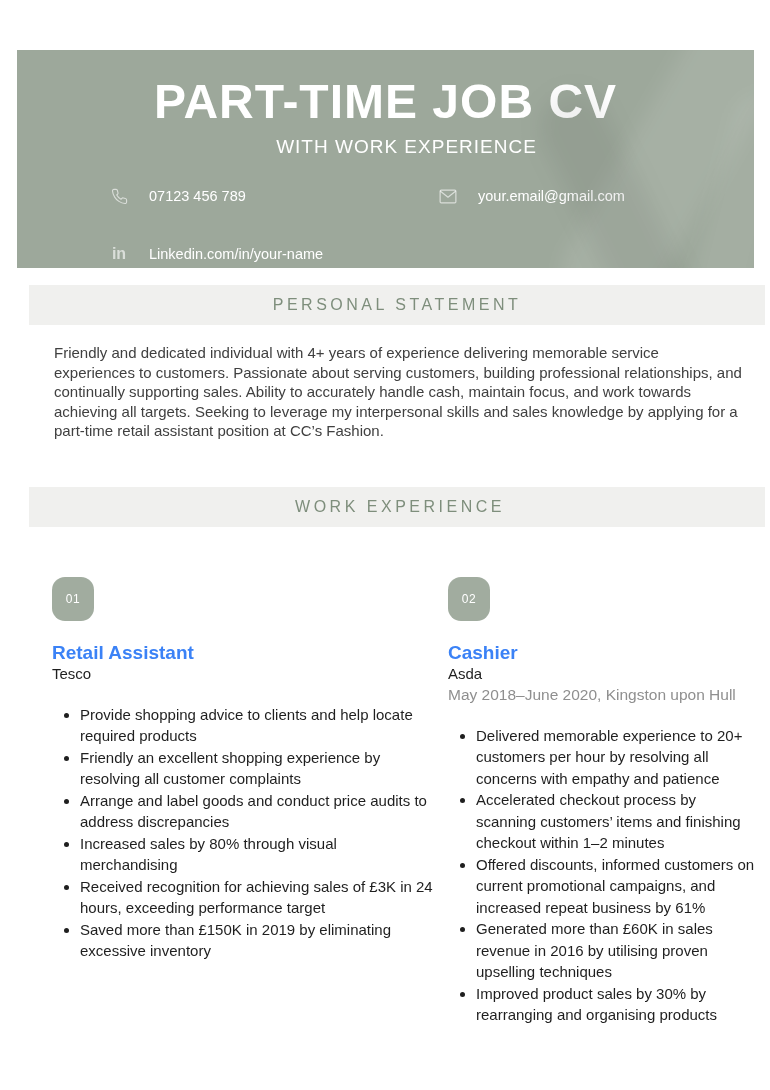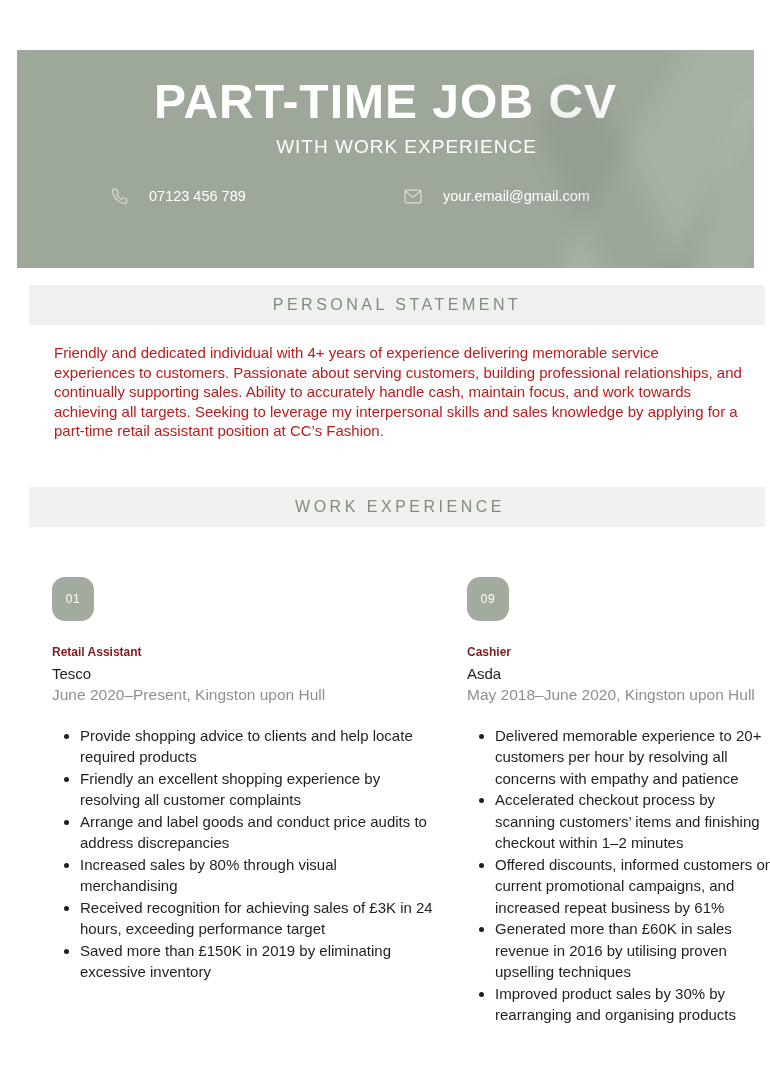--- a/index.html
+++ b/index.html
@@ -30,20 +30,21 @@
   }
   .subtitle {
     margin-top:7px; text-align:center;
     font-size:19px; font-weight:normal; letter-spacing:1px; color:#ffffff;padding-left:42px;
   }
 
   .contact-grid {
     margin-top:27px; padding-left:92px;
     display:grid; grid-template-columns:294px auto; row-gap:13px; column-gap:0;
     align-items:center;
+    gap:35px;
   }
   .contact-item { display:flex; align-items:center; gap:20px; font-size:14.5px; line-height:23px; }
   .contact-item.top { align-items:flex-start; }
   .cicon { width:20px; flex:0 0 20px; display:flex; justify-content:center; color:rgba(255,255,255,0.62); }
   .cicon svg { display:block; }
   .linkedin-glyph { font-weight:bold; font-size:16px; color:rgba(255,255,255,0.62); line-height:1; }
   .ctext { color:#ffffff; }
   .address-text { display:inline-block; max-width:220px; }
 
   
@@ -56,36 +57,36 @@
   }
   .band-personal { margin-top:249px; } 
   .band-work { margin-top:46px;padding-left:6px; }
 
   
   .flow { position:absolute; left:12px; top:0; width:770px; }
 
   
   .statement {
     margin:18px 39px 0 42px;
-    font-size:15px; line-height:19.5px; color:#b91c1c;
+    font-size:15px; line-height:19.5px; color:#404040;
   }
 
   
   .jobs {
     margin:50px 17px 0 17px; padding-left:23px;
-    display:grid; grid-template-columns:396px 318px;gap:19px;
+    display:grid; grid-template-columns:396px 318px;
   }
   .job { padding-right:10px; }
   .job-badge {
     width:42px; height:44px; border-radius:13px; background:#a1ac9f;
     color:#ffffff; font-size:12px; letter-spacing:0.5px;
     display:flex; align-items:center; justify-content:center;
     margin-bottom:21px;
   }
-  .job-title { margin:0; font-size:12px; font-weight:bold; line-height:21px; color:#7f1d1d; }
+  .job-title { margin:0; font-size:19px; font-weight:bold; line-height:21px; color:#3b82f6; }
   .job-company { font-size:15px; line-height:21px; color:#1f1f1f; }
   .job-meta { font-size:15.5px; line-height:21px; color:#8f8f8f; }
   .job-bullets { margin:20px 0 0 0; padding-left:28px; }
   .job-bullets li { font-size:15px; line-height:21.5px; color:#1f1f1f; }
 </style>
 </head>
 <body>
 
 <div class="page">
 
@@ -111,20 +112,26 @@
         <span class="cicon">
           <svg width="18" height="15" viewBox="0 0 24 20" fill="none" stroke="currentColor" stroke-width="1.6" stroke-linecap="round" stroke-linejoin="round">
               <rect x="1.5" y="1.5" width="21" height="17" rx="1.5"></rect>
               <polyline points="22,3 12,11 2,3"></polyline>
             </svg>
         </span>
         <span class="ctext">your.email@gmail.com</span>
       </div>
 
 
+      <div class="contact-item">
+        <span class="cicon">
+          <span class="linkedin-glyph">in</span>
+        </span>
+        <span class="ctext">Linkedin.com/in/your-name</span>
+      </div>
     </div>
   </header>
 
   <div class="flow">
 
     <div class="section-band band-personal">
       <span>PERSONAL STATEMENT</span>
     </div>
 
     <p class="statement">Friendly and dedicated individual with 4+ years of experience delivering memorable service experiences to customers. Passionate about serving customers, building professional relationships, and continually supporting sales. Ability to accurately handle cash, maintain focus, and work towards achieving all targets. Seeking to leverage my interpersonal skills and sales knowledge by applying for a part-time retail assistant position at CC’s Fashion.</p>
@@ -132,33 +139,32 @@
     <div class="section-band band-work">
       <span>WORK EXPERIENCE</span>
     </div>
 
     <div class="jobs">
 
       <article class="job">
         <div class="job-badge">01</div>
         <h3 class="job-title">Retail Assistant</h3>
         <div class="job-company">Tesco</div>
-        <div class="job-meta">June 2020–Present, Kingston upon Hull</div>
         <ul class="job-bullets">
           <li>Provide shopping advice to clients and help locate required products</li>
           <li>Friendly an excellent shopping experience by resolving all customer complaints</li>
           <li>Arrange and label goods and conduct price audits to address discrepancies</li>
           <li>Increased sales by 80% through visual merchandising</li>
           <li>Received recognition for achieving sales of £3K in 24 hours, exceeding performance target</li>
           <li>Saved more than £150K in 2019 by eliminating excessive inventory</li>
         </ul>
       </article>
 
       <article class="job">
-        <div class="job-badge">09</div>
+        <div class="job-badge">02</div>
         <h3 class="job-title">Cashier</h3>
         <div class="job-company">Asda</div>
         <div class="job-meta">May 2018–June 2020, Kingston upon Hull</div>
         <ul class="job-bullets">
           <li>Delivered memorable experience to 20+ customers per hour by resolving all concerns with empathy and patience</li>
           <li>Accelerated checkout process by scanning customers’ items and finishing checkout within 1–2 minutes</li>
           <li>Offered discounts, informed customers on current promotional campaigns, and increased repeat business by 61%</li>
           <li>Generated more than £60K in sales revenue in 2016 by utilising proven upselling techniques</li>
           <li>Improved product sales by 30% by rearranging and organising products</li>
         </ul>

